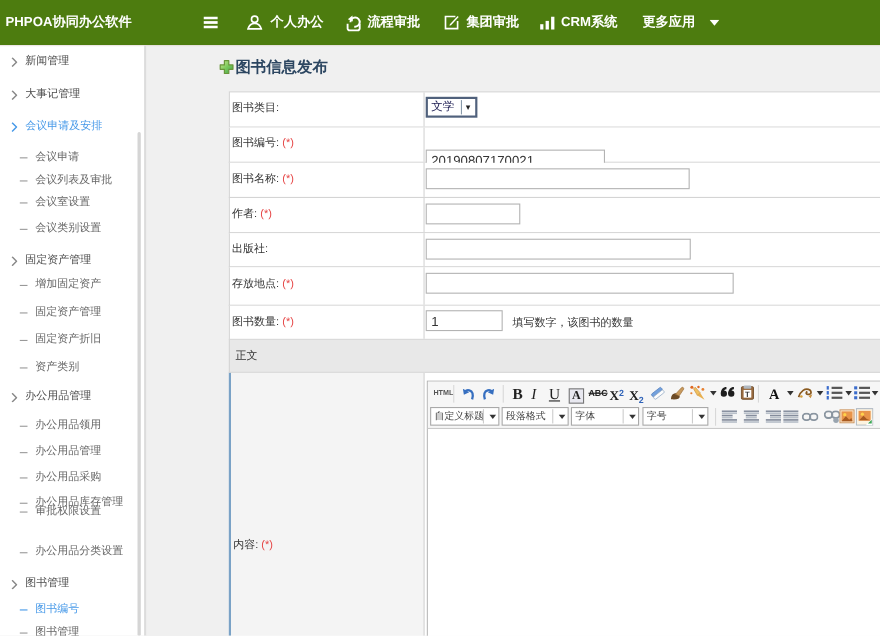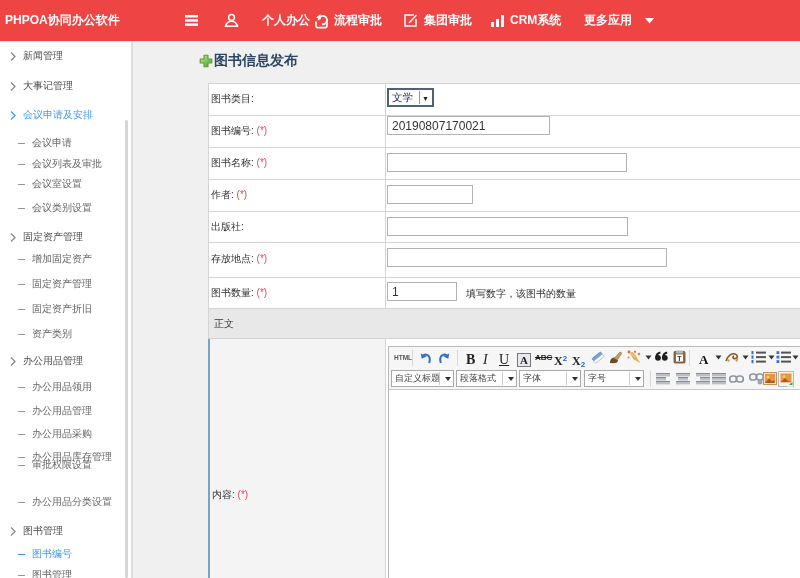--- a/index.html
+++ b/index.html
@@ -1,21 +1,21 @@
 <!DOCTYPE html>
 <html><head>
 <meta charset="utf-8">
 <style>
 * { margin:0; padding:0; box-sizing:border-box; }
 html,body { width:800px; height:578px; overflow:hidden; }
 body { font-family:"Liberation Sans",sans-serif; background:#f0f0f0; position:relative; }
 .abs { position:absolute; }
 
 
-#topbar { position:absolute; left:0; top:0; width:800px; height:41px; background:#ef4444; }
+#topbar { position:absolute; left:0; top:0; width:800px; height:41px; background:#4d7c0f; }
 #brand { position:absolute; left:5px; top:0; line-height:41px; color:#fff; font-size:12px; font-weight:bold; }
 .tmenu { position:absolute; top:0; height:40px; line-height:41px; color:#fff; font-size:12px; font-weight:bold; }
 .ticon { position:absolute; top:13px; }
 
 
 #sidebar { position:absolute; left:0; top:41px; width:133px; height:537px; background:#fff; border-right:2px solid #dcdcdc; }
 #sthumb { position:absolute; left:125px; top:120px; width:3px; height:458px; background:#d5d5d5; border-radius:2px; }
 .snav { position:absolute; left:0; width:120px; height:20px; line-height:20px; font-size:10px; color:#4d4d4d; white-space:nowrap; }
 .snav .chev { position:absolute; left:10px; top:6px; }
 .snav .txt { position:absolute; left:23px; }
@@ -49,21 +49,21 @@
   <svg class="ticon" style="left:185px;top:15px" width="13" height="11">
       <rect x="0" y="0" width="13" height="2.5" fill="#fff"></rect>
       <rect x="0" y="4.2" width="13" height="2.5" fill="#fff"></rect>
       <rect x="0" y="8.4" width="13" height="2.5" fill="#fff"></rect>
     </svg>
 
   <svg class="ticon" style="left:224px" width="15" height="15" viewBox="0 0 15 15">
       <circle cx="7.5" cy="4.5" r="2.9" fill="none" stroke="#fff" stroke-width="1.5"></circle>
       <path d="M1.5 13.2 C2.6 9.4 4.8 8.2 7.5 8.2 C10.2 8.2 12.4 9.4 13.5 13.2 Z" fill="none" stroke="#fff" stroke-width="1.5"></path>
     </svg>
-  <div class="tmenu" style="left:262px">个人办公</div>
+  <div class="tmenu" style="left:246px">个人办公</div>
 
   <svg class="ticon" style="left:313px;top:11px" width="17" height="18" viewBox="0 0 17 18">
       <path d="M3 10.5 v4.3 a1.8 1.8 0 0 0 1.8 1.8 h7.4 a1.8 1.8 0 0 0 1.8 -1.8 v-4.3" fill="none" stroke="#fff" stroke-width="1.7"></path>
       <path d="M5.6 9.2 a4.2 4.2 0 1 1 3.4 4" fill="none" stroke="#fff" stroke-width="1.8"></path>
       <path d="M7.4 3.2 L3.2 6.4 L7.8 8.6 Z" fill="#fff"></path>
     </svg>
   <div class="tmenu" style="left:334px">流程审批</div>
 
   <svg class="ticon" style="left:403px" width="15" height="15" viewBox="0 0 15 15">
       <path d="M11 2 L2 2 L2 13 L13 13 L13 6" fill="none" stroke="#fff" stroke-width="1.5"></path>
@@ -209,21 +209,21 @@
     <div class="celldiv"></div>
     <div style="position:absolute;left:178px;top:4px;width:47px;height:19px;border:2px solid #50617c;background:#fff;font-size:10.5px;color:#1a1a50;line-height:15px">
       <span style="padding-left:3px">文学</span>
       <span style="position:absolute;right:1px;top:1px;bottom:1px;width:12px;border-left:1px solid #8899aa;text-align:center;font-size:7px;color:#222;line-height:15px">▼</span>
     </div>
   </div>
 
   <div class="row" style="top:116px;height:32px">
     <div class="lbl" style="line-height:30px">图书编号:  <span class="star">(*)</span></div>
     <div class="celldiv"></div>
-    <input class="inp" style="top: 0; width: 163px;" value="20190807170021">
+    <input class="inp" style="top: 20px; width: 163px;" value="20190807170021">
   </div>
 
   <div class="row" style="top:148px;height:32px">
     <div class="lbl" style="line-height:30px">图书名称:  <span class="star">(*)</span></div>
     <div class="celldiv"></div>
     <input class="inp" style="top: 5px; width: 240px;">
   </div>
 
   <div class="row" style="top:180px;height:32px">
     <div class="lbl" style="line-height:30px">作者:  <span class="star">(*)</span></div>

